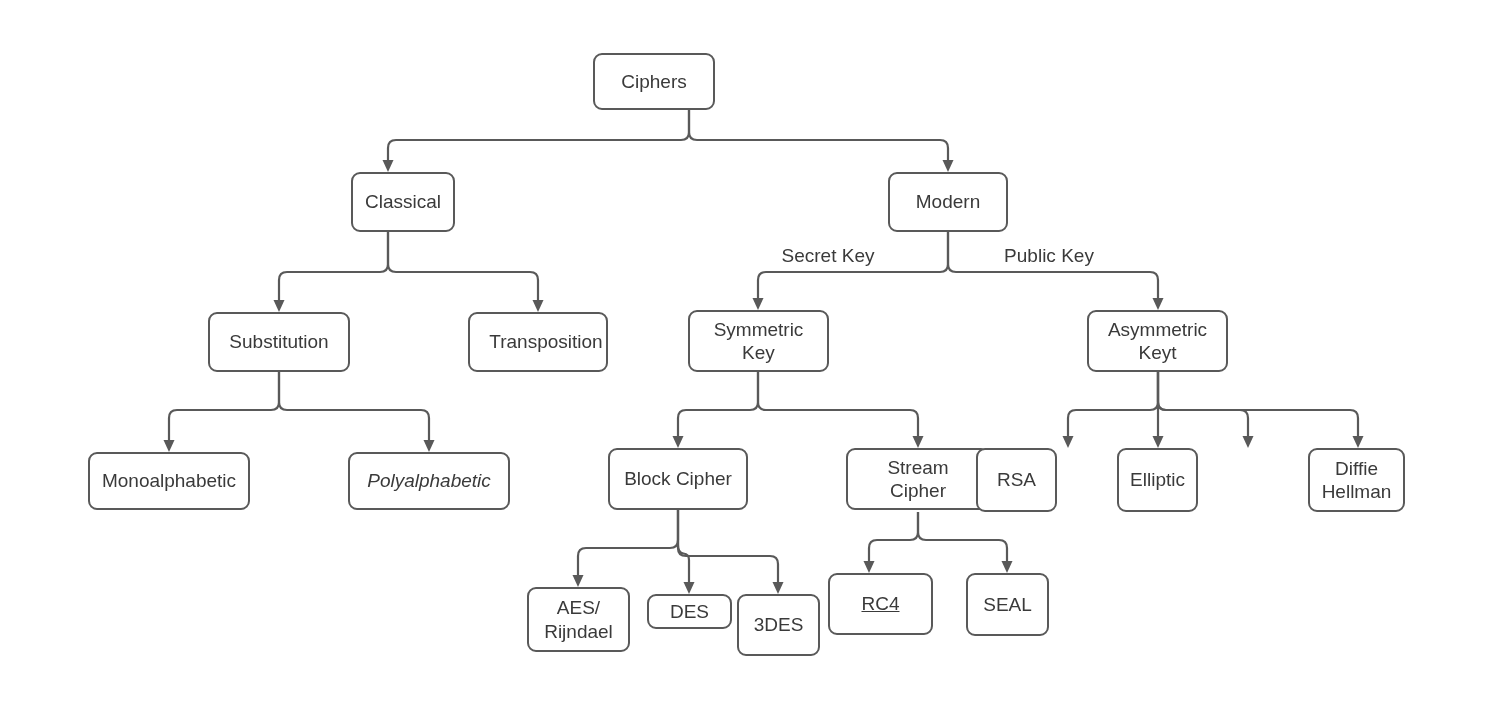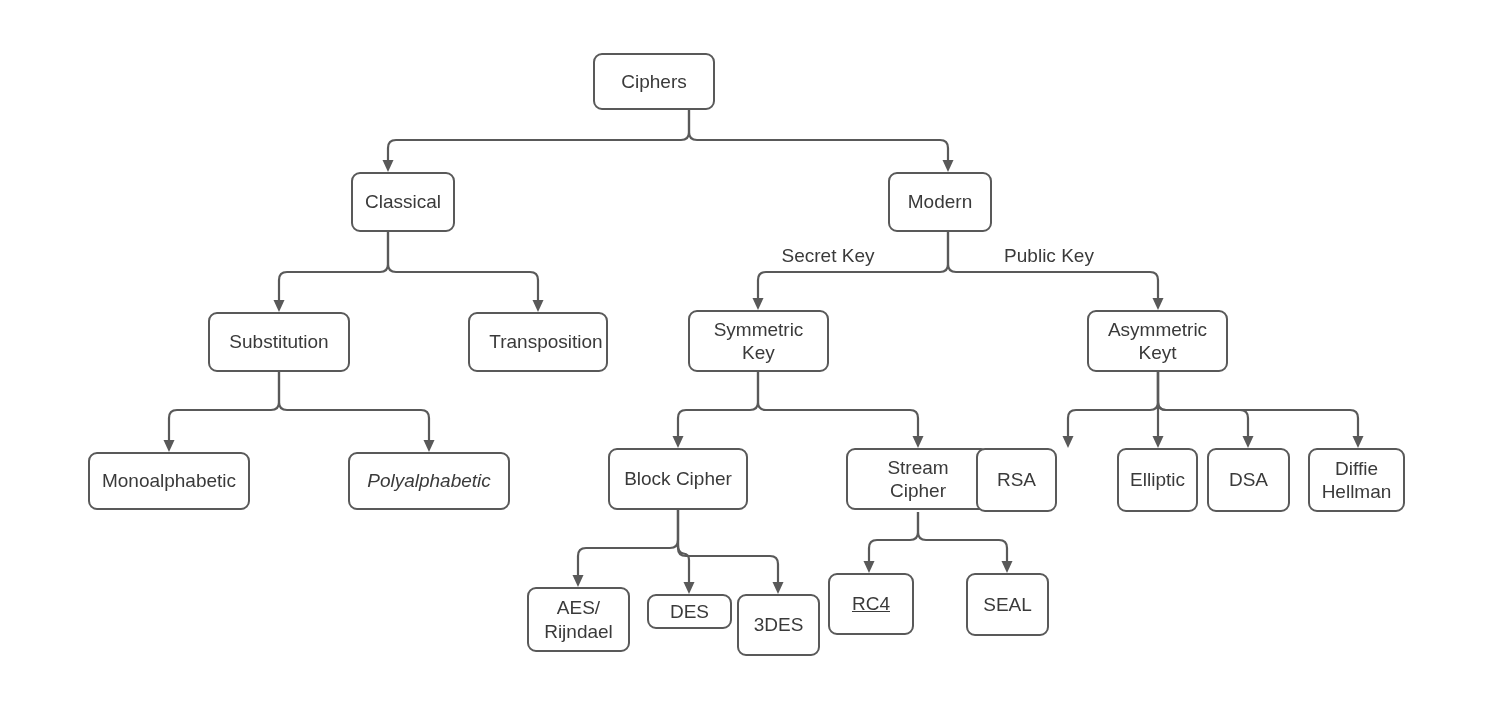--- a/index.html
+++ b/index.html
@@ -56,40 +56,39 @@
     <path class="edge" marker-end="url(#arrowhead)" d="M1158,372 L1158,402 Q1158,410 1166,410 L1350,410 Q1358,410 1358,418 L1358,436"></path>
     <path class="edge" marker-end="url(#arrowhead)" d="M678,510 L678,540 Q678,548 670,548 L586,548 Q578,548 578,556 L578,575"></path>
     <path class="edge" marker-end="url(#arrowhead)" d="M678,510 L678,545 Q678,553 683.5,553.5 Q689,554 689,560 L689,582"></path>
     <path class="edge" marker-end="url(#arrowhead)" d="M678,510 L678,548 Q678,556 686,556 L770,556 Q778,556 778,564 L778,582"></path>
     <path class="edge" marker-end="url(#arrowhead)" d="M918,512 L918,532 Q918,540 910,540 L877,540 Q869,540 869,548 L869,561"></path>
     <path class="edge" marker-end="url(#arrowhead)" d="M918,512 L918,532 Q918,540 926,540 L999,540 Q1007,540 1007,548 L1007,561"></path>
   </svg>
 
   <div class="node" style="left:593px;top:53px;width:122px;height:57px;"><span class="node-label">Ciphers</span></div>
   <div class="node" style="left:326px;top:172px;width:104px;height:60px;margin-left:25px;"><span class="node-label">Classical</span></div>
-  <div class="node" style="left:888px;top:172px;width:104px;height:60px;"><span class="node-label">Modern</span></div>
+  <div class="node" style="left:888px;top:172px;width:120px;height:60px;"><span class="node-label">Modern</span></div>
   <div class="node" style="left:208px;top:312px;width:142px;height:60px;"><span class="node-label">Substitution</span></div>
   <div class="node" style="left:468px;top:312px;width:140px;height:60px;padding-left:16px;"><span class="node-label">Transposition</span></div>
   <div class="node" style="left:688px;top:310px;width:141px;height:62px;"><span class="node-label">Symmetric
 Key</span></div>
   <div class="node" style="left:1087px;top:310px;width:141px;height:62px;"><span class="node-label">Asymmetric
 Keyt</span></div>
   <div class="node" style="left:88px;top:452px;width:162px;height:58px;"><span class="node-label">Monoalphabetic</span></div>
   <div class="node" style="left:348px;top:452px;width:162px;height:58px;font-style:italic;"><span class="node-label">Polyalphabetic</span></div>
   <div class="node" style="left:608px;top:448px;width:140px;height:62px;"><span class="node-label">Block Cipher</span></div>
   <div class="node" style="left:846px;top:448px;width:144px;height:62px;"><span class="node-label">Stream
 Cipher</span></div>
   <div class="node" style="left:976px;top:448px;width:81px;height:64px;"><span class="node-label">RSA</span></div>
   <div class="node" style="left:1117px;top:448px;width:81px;height:64px;"><span class="node-label">Elliptic</span></div>
-  <div class="node" style="left:1207px;top:448px;width:83px;height:64px;"><span class="node-label">DSA</span></div>
   <div class="node" style="left:1308px;top:448px;width:97px;height:64px;"><span class="node-label">Diffie
 Hellman</span></div>
   <div class="node" style="left:527px;top:587px;width:103px;height:65px;"><span class="node-label">AES/
 Rijndael</span></div>
   <div class="node" style="left:647px;top:594px;width:85px;height:35px;"><span class="node-label">DES</span></div>
   <div class="node" style="left:737px;top:594px;width:83px;height:62px;"><span class="node-label">3DES</span></div>
-  <div class="node" style="left:828px;top:573px;width:86px;height:62px;text-decoration:underline;"><span class="node-label">RC4</span></div>
+  <div class="node" style="left:828px;top:573px;width:105px;height:62px;text-decoration:underline;"><span class="node-label">RC4</span></div>
   <div class="node" style="left:966px;top:573px;width:83px;height:63px;"><span class="node-label">SEAL</span></div>
 
   <div class="edge-label" style="left:770px;top:245px;width:116px;">Secret Key</div>
   <div class="edge-label" style="left:992px;top:245px;width:114px;">Public Key</div>
 
 </div>
 
 </body></html>

